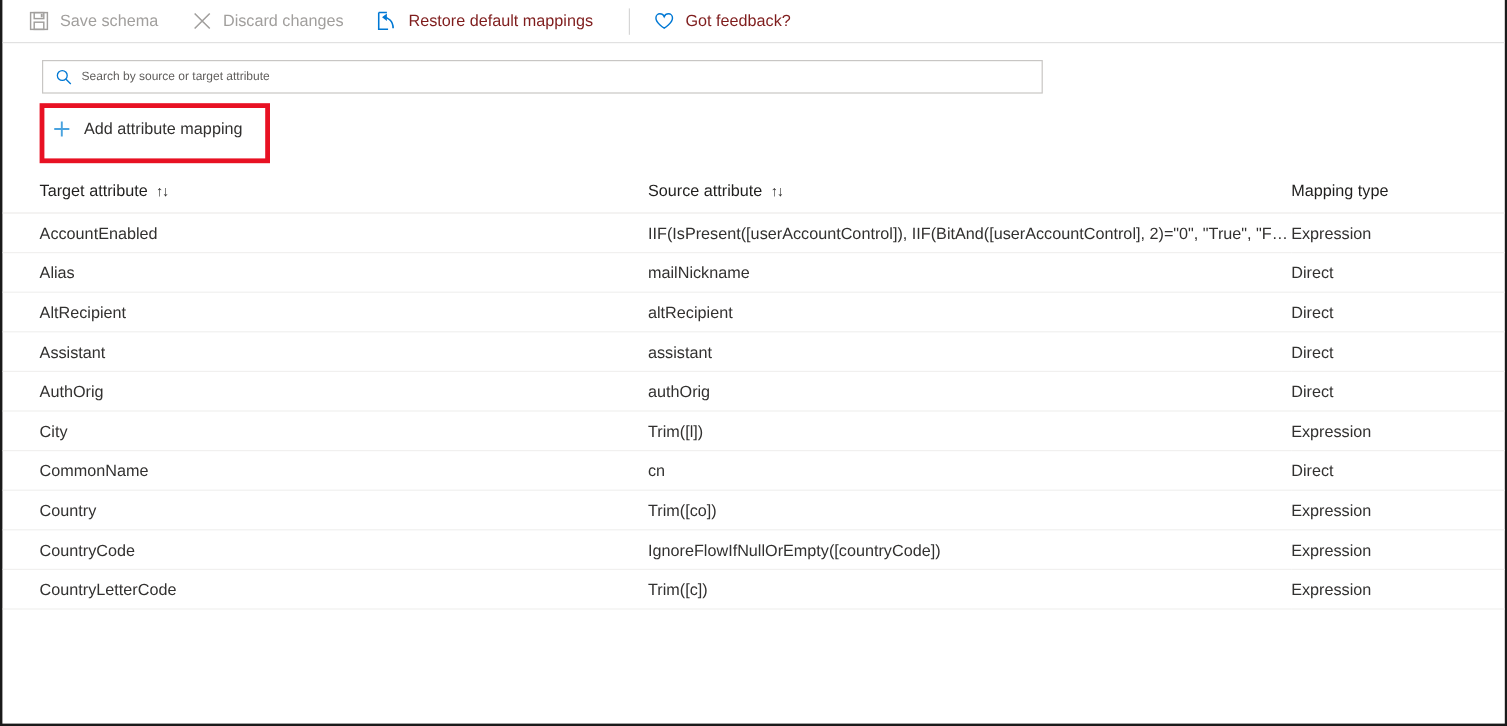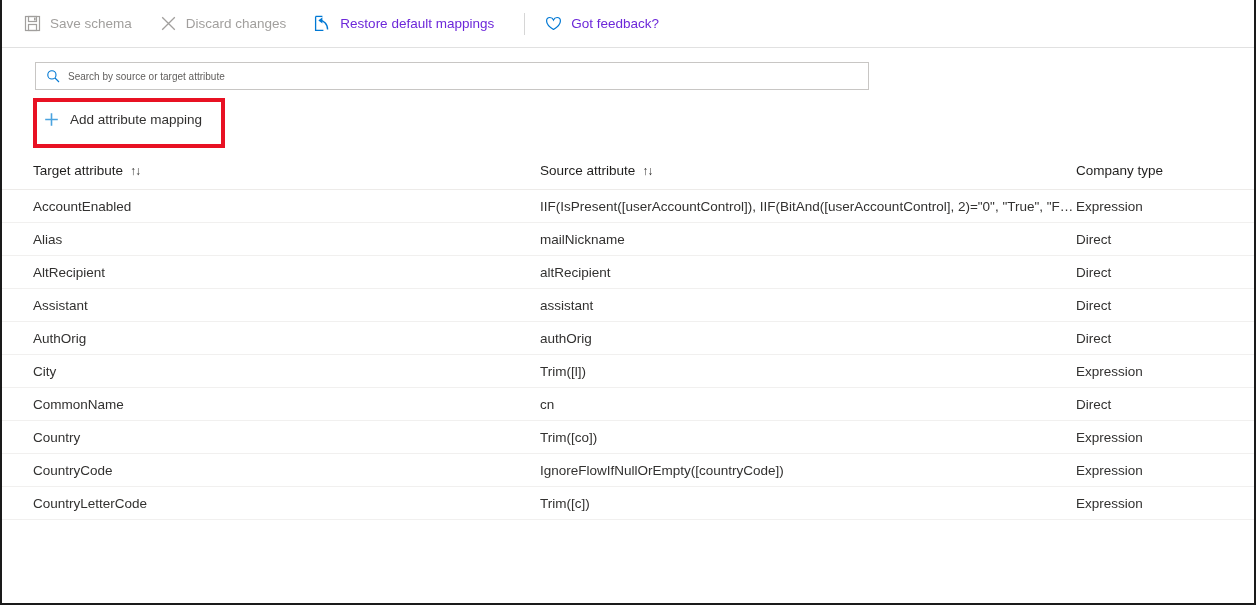--- a/index.html
+++ b/index.html
@@ -20,38 +20,38 @@
     box-sizing: border-box;
     background: #ffffff;
     border-left: 2px solid #1a1a1a;
     border-right: 2px solid #1a1a1a;
     border-bottom: 2px solid #1a1a1a;
     overflow: hidden;
   }
 
   
   .commandbar {
-    height: 48px;
+    height: 36px;
     display: flex;
     align-items: center;
     padding-left: 22px;
     box-sizing: border-box;
     border-bottom: 1px solid #e1e1e1;
   }
   .cmd {
     display: flex;
     align-items: center;
     height: 34px;
     padding: 0 10px 0 0;
     margin-right: 18px;
     background: none;
     border: none;
     font-family: "Liberation Sans", sans-serif;
     font-size: 13.5px;
-    color: #6d28d9;
+    color: #7f1d1d;
     cursor: pointer;
     white-space: nowrap;
   }
   .cmd.disabled {
     color: #a19f9d;
     cursor: default;
   }
   .cmd .cmd-icon {
     width: 17px;
     height: 17px;
@@ -336,21 +336,21 @@
             </span>
           </th>
           <th class="th-source">
             <span class="th-inner">
               <span>Source attribute</span>
               <span class="sort-arrows">↑↓</span>
             </span>
           </th>
           <th class="th-type">
             <span class="th-inner th-static">
-              <span>Company type</span>
+              <span>Mapping type</span>
             </span>
           </th>
         </tr>
       </thead>
       <tbody>
         <tr>
           <td class="td-target">AccountEnabled</td>
           <td class="td-source">IIF(IsPresent([userAccountControl]), IIF(BitAnd([userAccountControl], 2)="0", "True", "False"…</td>
           <td class="td-type">Expression</td>
         </tr>

